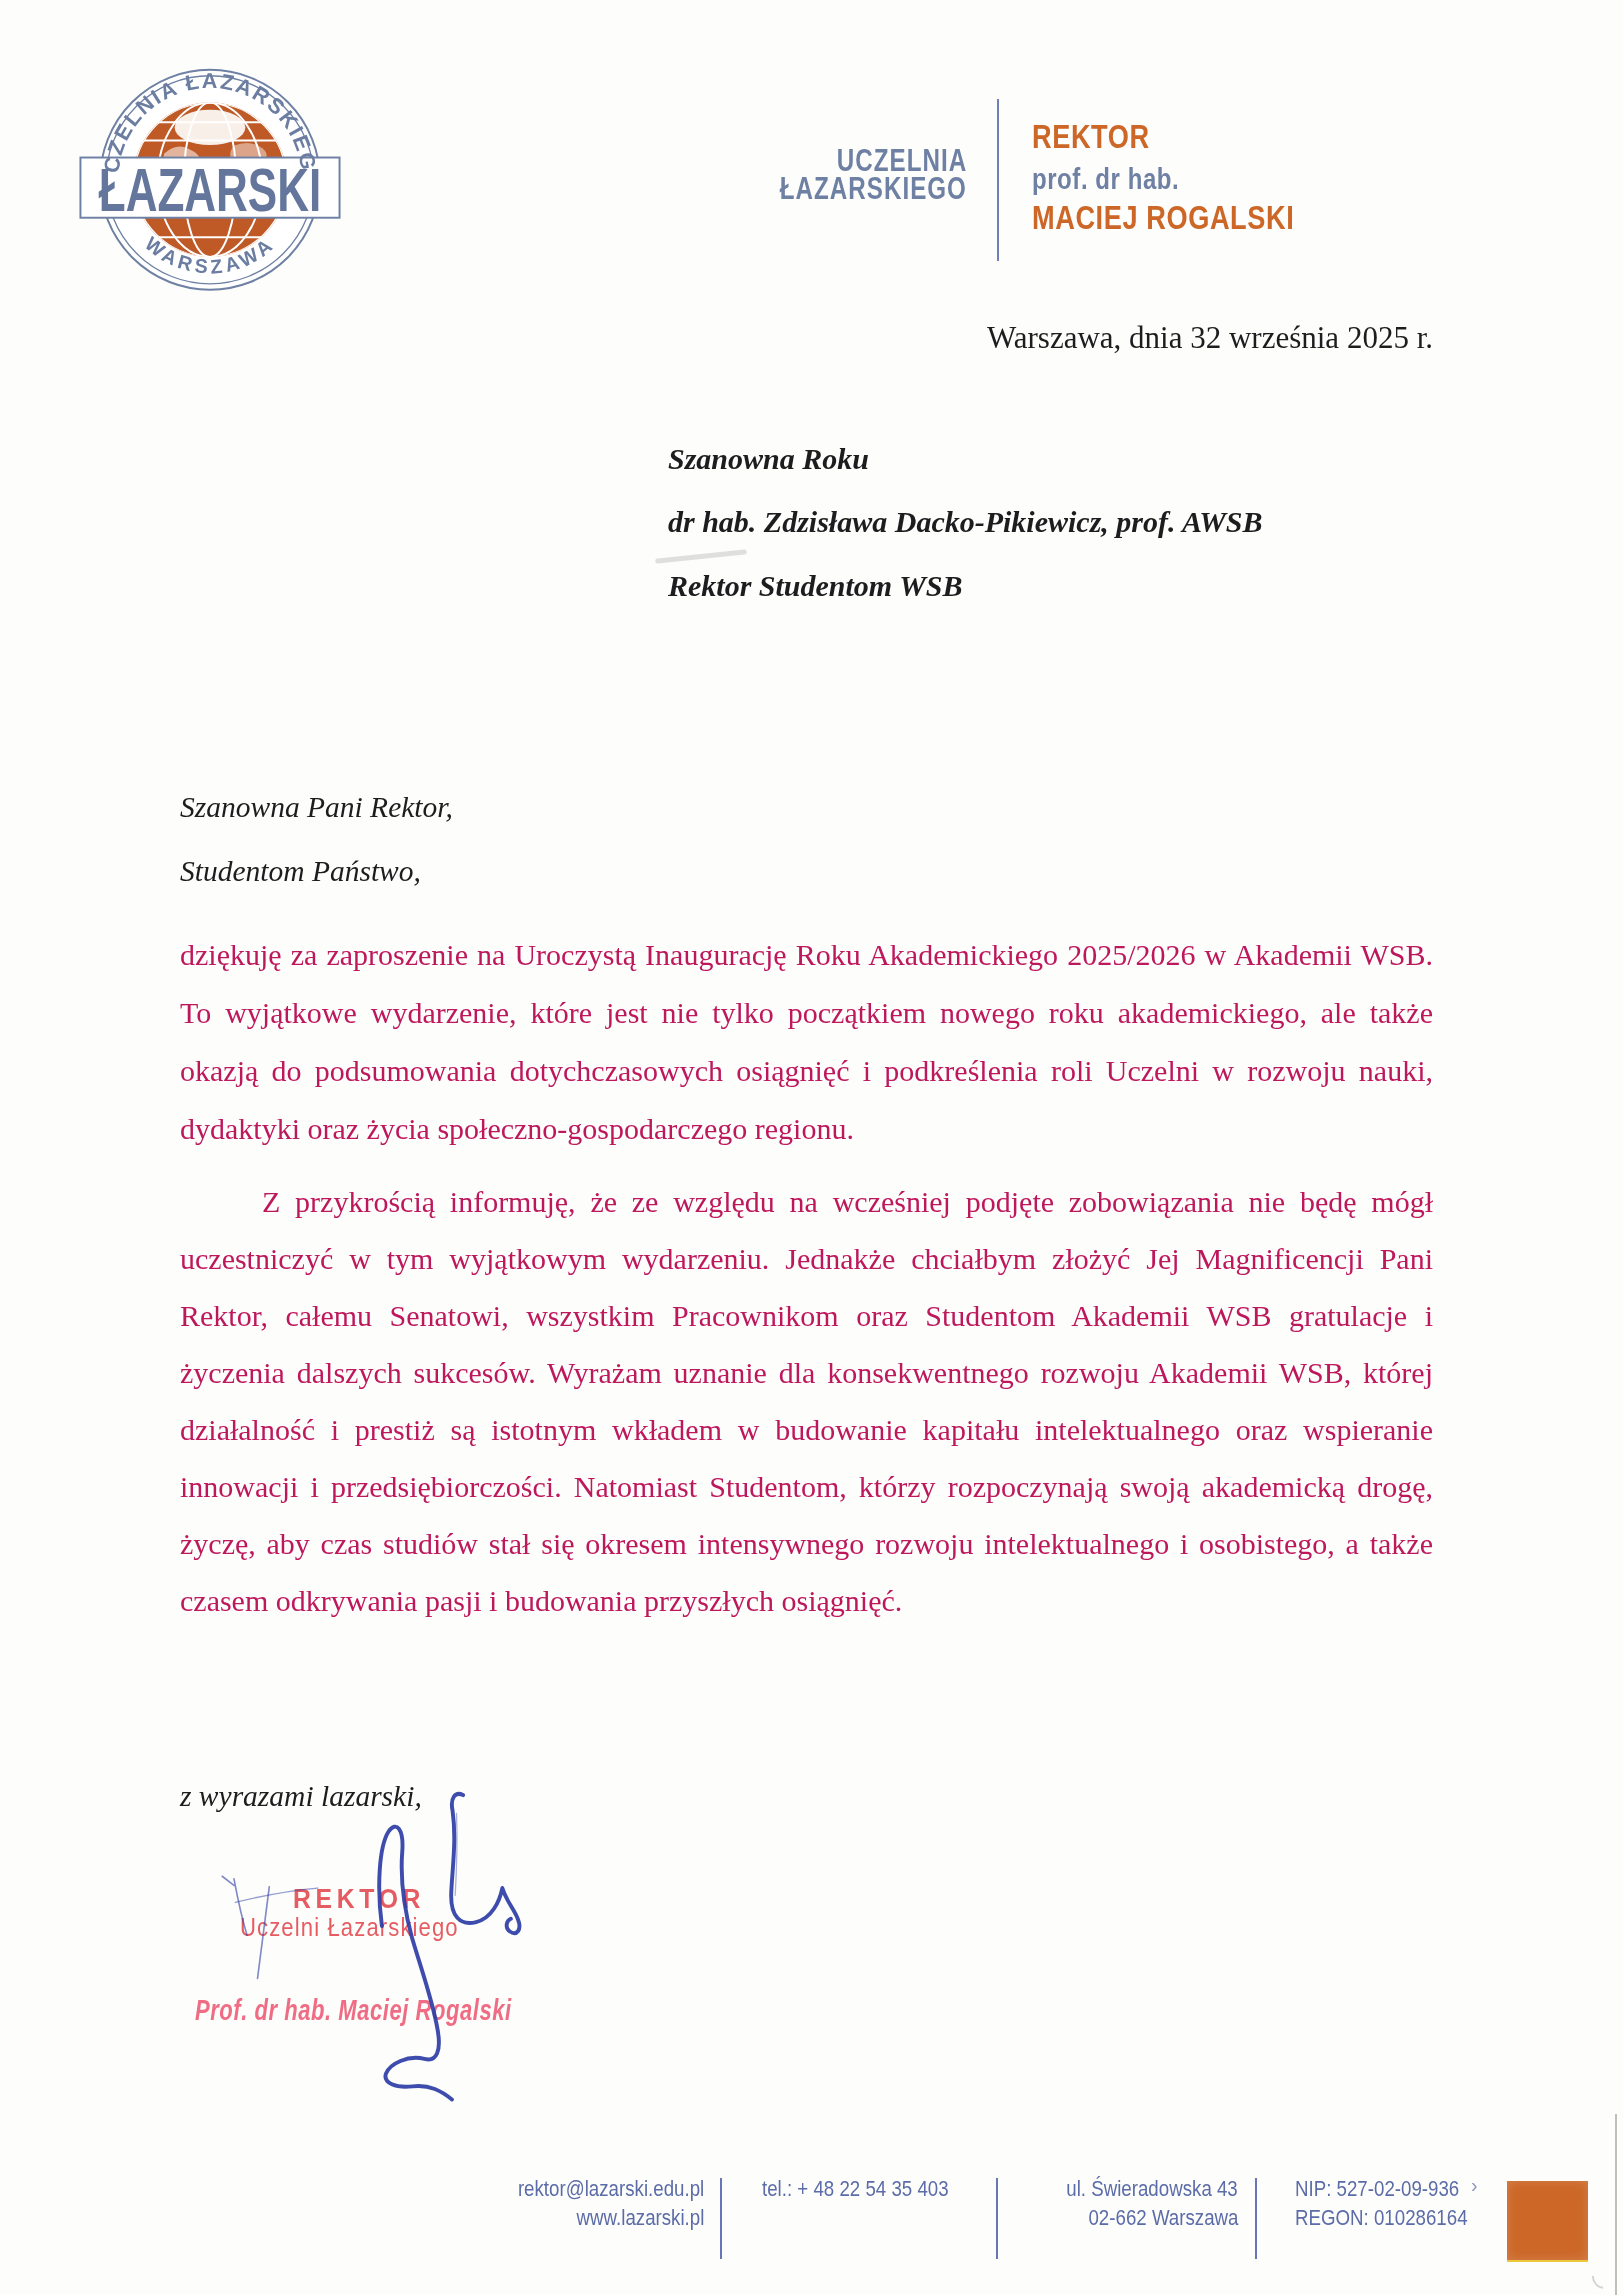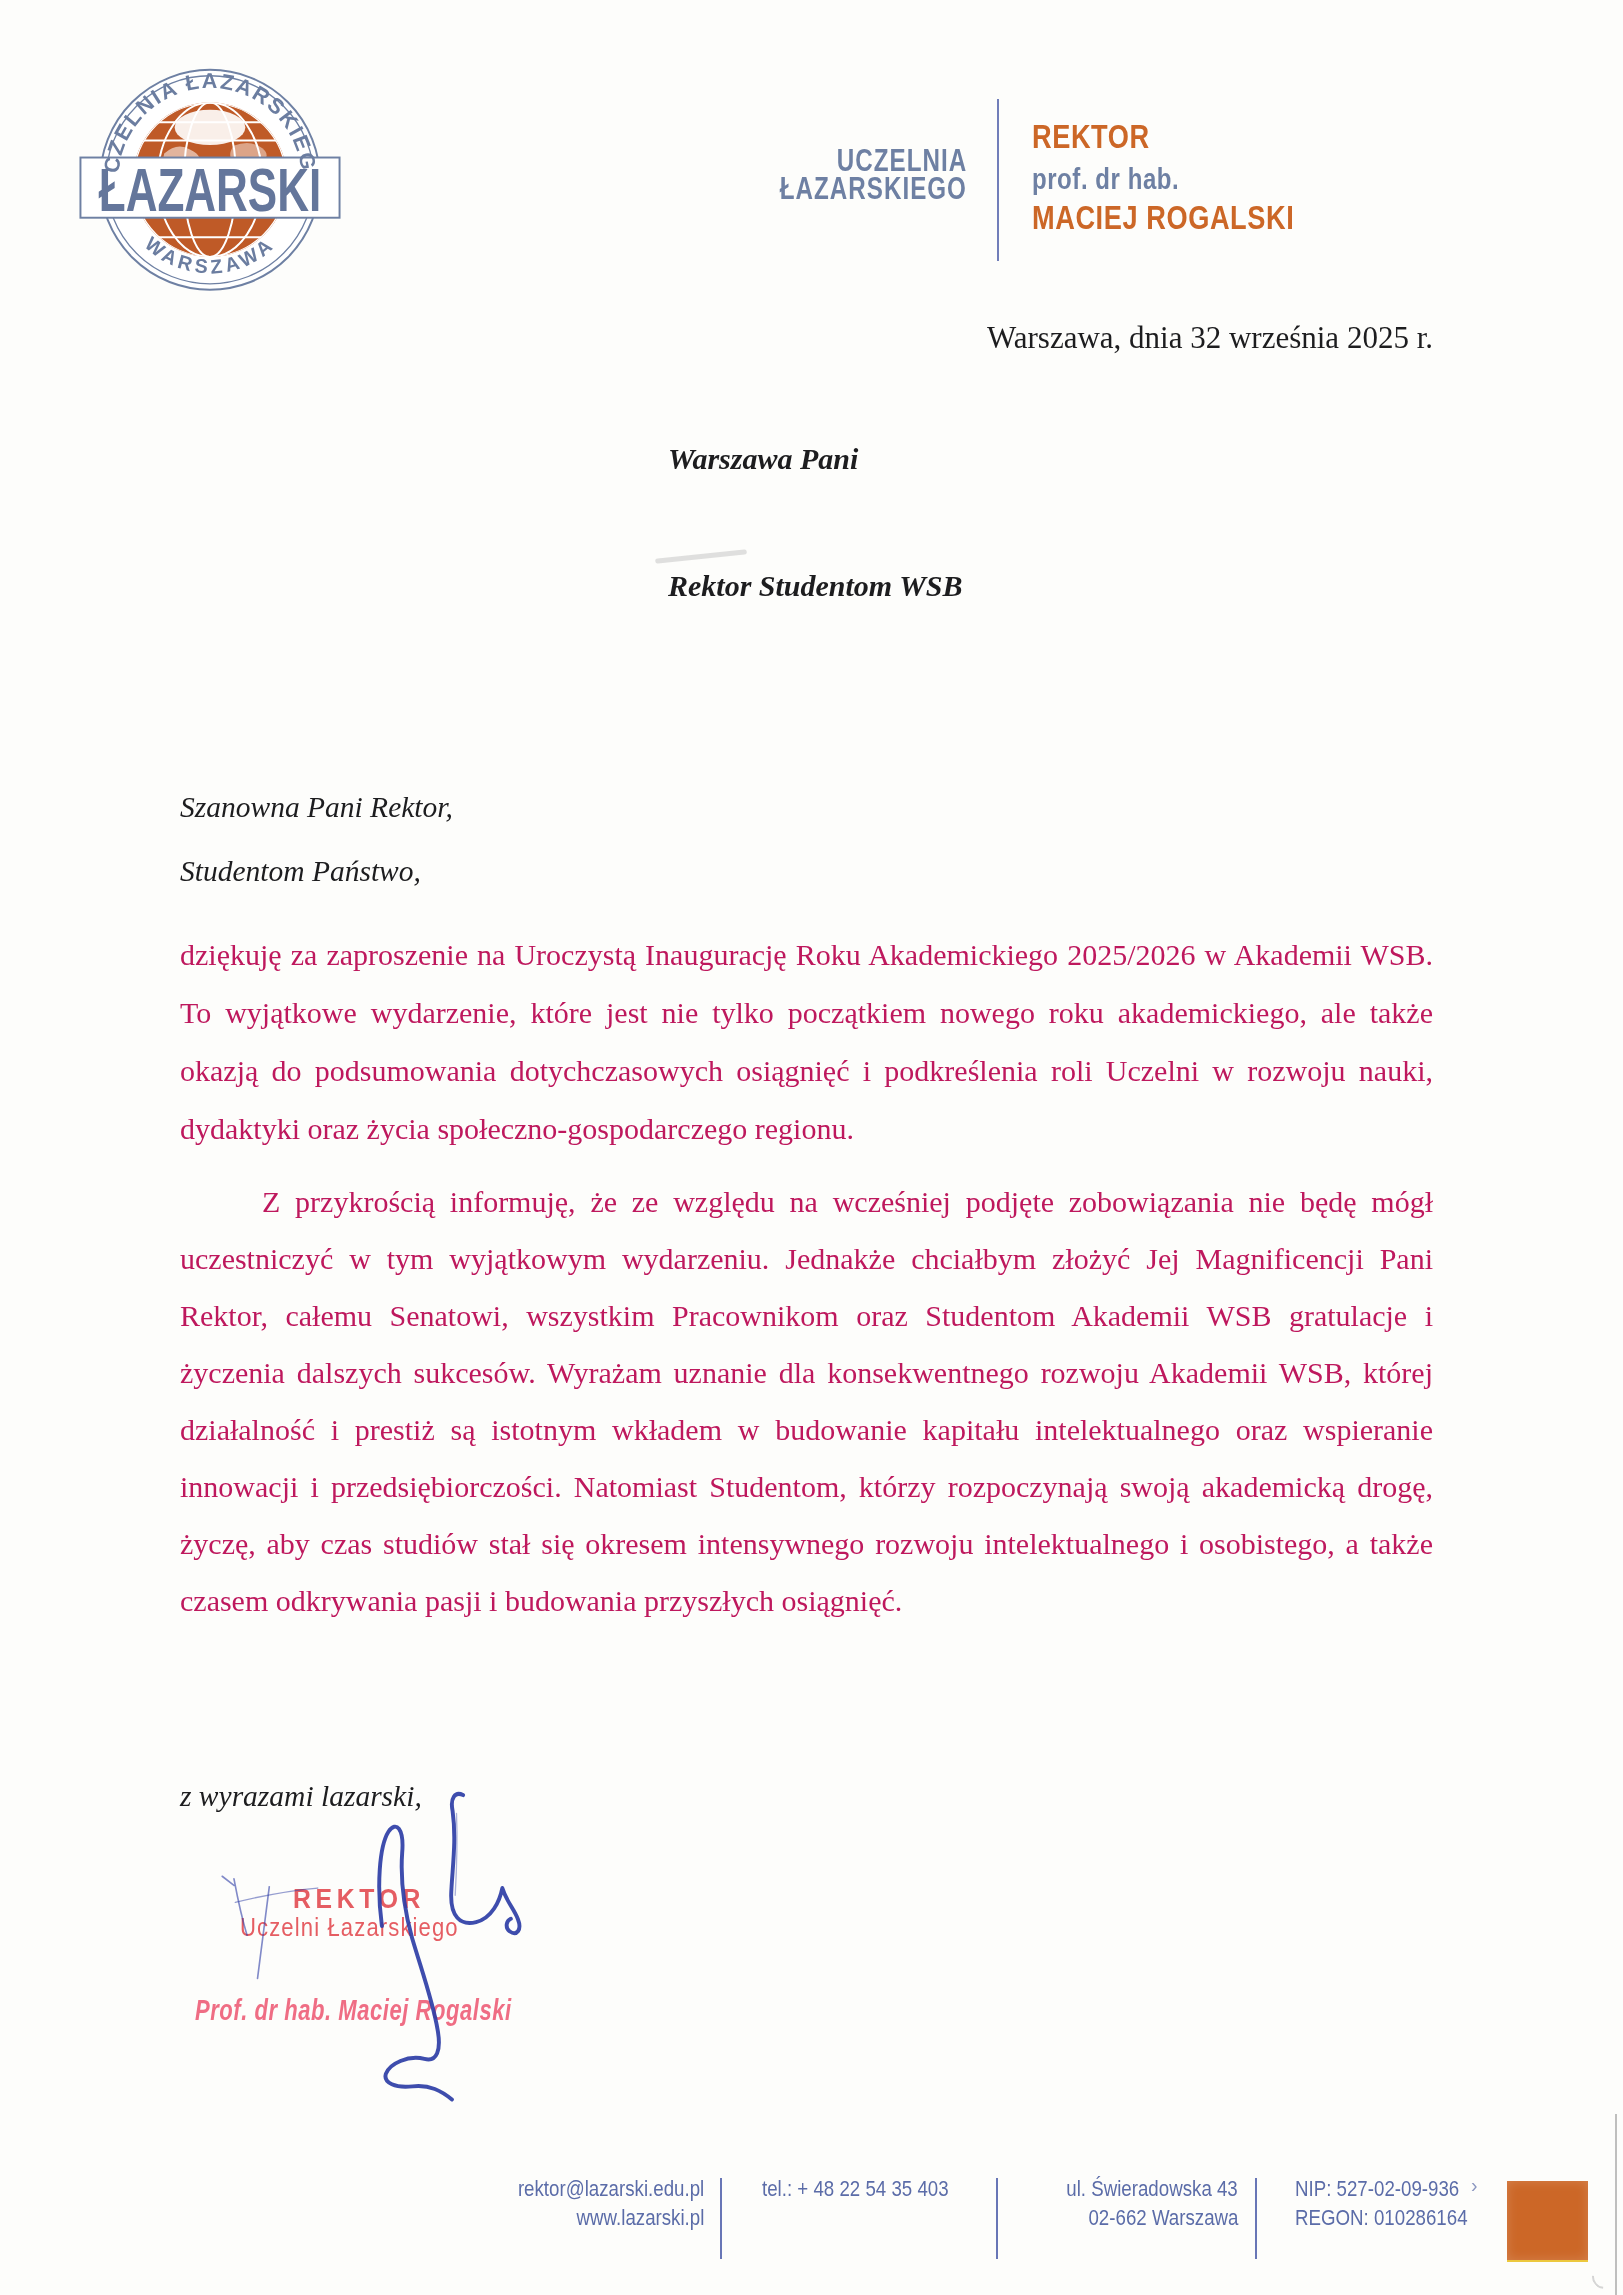--- a/index.html
+++ b/index.html
@@ -76,21 +76,22 @@
   <div class="abs org-line" style="right:656px;top:171px;">ŁAZARSKIEGO</div>
 
   <div class="abs hdr-divider" style="left:997px;top:99px;height:162px;"></div>
 
   <div class="abs rektor-line" style="left:1032px;top:117px;font-size:34px;color:#cc6727;">REKTOR</div>
   <div class="abs rektor-line" style="left:1032px;top:162px;font-size:30px;color:#6e80a3;">prof. dr hab.</div>
   <div class="abs rektor-line" style="left:1032px;top:198px;font-size:34px;color:#cc6727;">MACIEJ ROGALSKI</div>
 
   <div class="abs dateline" style="right:190px;top:320px;">Warszawa, dnia 32 września 2025 r.</div>
 
-  <div class="abs addr" style="left:668px;top:442px;">Warszawa Pani</div>
+  <div class="abs addr" style="left:668px;top:442px;">Szanowna Roku</div>
+  <div class="abs addr" style="left:668px;top:505px;">dr hab. Zdzisława Dacko-Pikiewicz, prof. AWSB</div>
   <div class="abs smudge" style="left:655px;top:554px;width:92px;height:4.6px;transform:rotate(-6deg);"></div>
   <div class="abs addr" style="left:668px;top:569px;">Rektor Studentom WSB</div>
 
   <div class="abs salut" style="left:180px;top:751px;">Szanowna Pani Rektor,</div>
   <div class="abs salut" style="left:180px;top:815px;">Studentom Państwo,</div>
 
   <div class="abs body-par" style="left:180px;top:926px;width:1253px;line-height:58px;">dziękuję za zaproszenie na Uroczystą Inaugurację Roku Akademickiego 2025/2026 w Akademii WSB. To wyjątkowe wydarzenie, które jest nie tylko początkiem nowego roku akademickiego, ale także okazją do podsumowania dotychczasowych osiągnięć i podkreślenia roli Uczelni w rozwoju nauki, dydaktyki oraz życia społeczno-gospodarczego regionu.</div>
   <div class="abs body-par" style="left:180px;top:1173px;width:1253px;line-height:57px;text-indent:82px;">Z przykrością informuję, że ze względu na wcześniej podjęte zobowiązania nie będę mógł uczestniczyć w tym wyjątkowym wydarzeniu. Jednakże chciałbym złożyć Jej Magnificencji Pani Rektor, całemu Senatowi, wszystkim Pracownikom oraz Studentom Akademii WSB gratulacje i życzenia dalszych sukcesów. Wyrażam uznanie dla konsekwentnego rozwoju Akademii WSB, której działalność i prestiż są istotnym wkładem w budowanie kapitału intelektualnego oraz wspieranie innowacji i przedsiębiorczości. Natomiast Studentom, którzy rozpoczynają swoją akademicką drogę, życzę, aby czas studiów stał się okresem intensywnego rozwoju intelektualnego i osobistego, a także czasem odkrywania pasji i budowania przyszłych osiągnięć.</div>
 
   <div class="abs closing" style="left:180px;top:1780px;">z wyrazami lazarski,</div>

